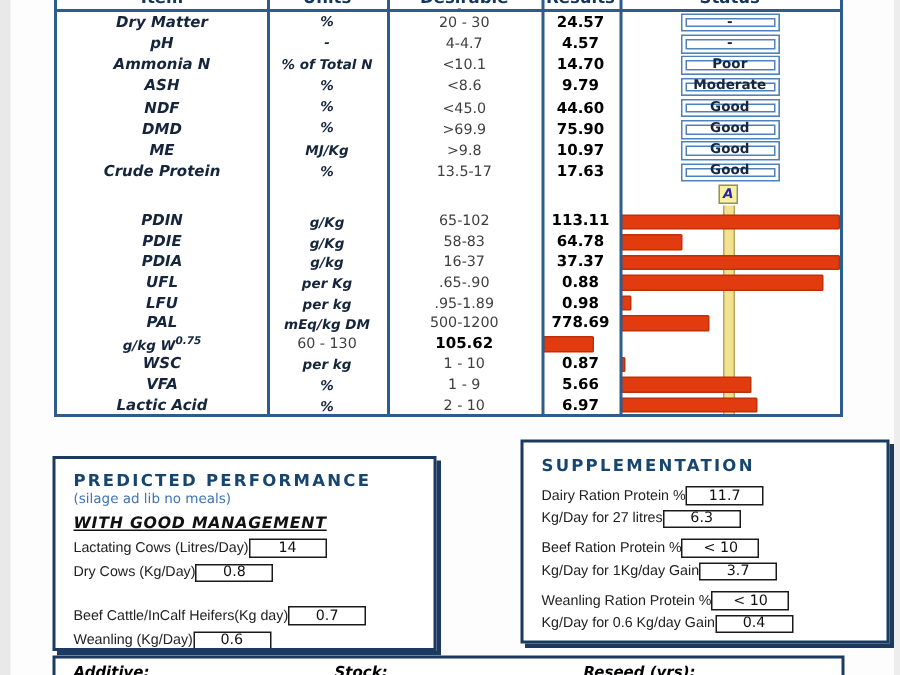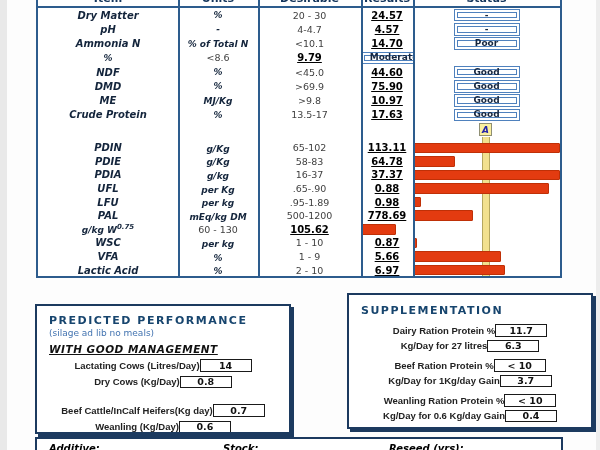--- a/index.html
+++ b/index.html
@@ -22,21 +22,21 @@
   .rows{position:relative;}
   .row{display:grid;grid-template-columns:140px 80px 103px 52px 147px;
        height:14.25px;align-items:center;position:relative;z-index:1;}
   .brow{height:13.6px;}
   .gap-row{height:19px;position:relative;}
   .c{text-align:center;overflow:hidden;white-space:nowrap;}
   .item{font-weight:bold;font-style:italic;font-size:10px;color:#14253c;}
   .units{font-weight:bold;font-style:italic;font-size:9px;color:#14253c;}
   .units sup{font-size:7px;font-weight:bold;}
   .des{font-size:9.5px;color:#3f3f3f;}
-  .res{font-weight:bold;font-size:10px;color:#000;text-decoration:underline;}
+  .res{font-weight:bold;font-size:10px;color:#000;}
   .st{height:100%;position:relative;}
 
   .badge{width:66px;height:12.5px;margin:0.75px auto 0;background:#fff;
          border:1.5px solid #4f81bd;
          box-shadow:inset 0 0 0 2px #ffffff, inset 0 0 0 3px #4f81bd;
          display:flex;align-items:center;justify-content:center;
          font-size:9px;font-weight:bold;color:#16263f;box-sizing:border-box;line-height:1;}
 
   .band{position:absolute;left:444px;top:137px;width:8px;height:139px;background:#f2e18f;
         border-left:1px solid #b5a75f;border-right:1px solid #b5a75f;box-sizing:border-box;z-index:0;}
@@ -49,21 +49,21 @@
   
   .panel{position:absolute;background:#fff;border:2px solid #1c3a5f;
          box-shadow:3px 3px 0 0 #1c3a5f;box-sizing:border-box;overflow:hidden;}
   .panel-left{left:35px;top:304px;width:256px;height:130px;padding:8px 12px;}
   .panel-right{left:317px;top:293px;width:246px;height:136px;padding:9px 12px;margin-left:30px;}
   .p-title{font-size:11px;font-weight:bold;color:#17456e;letter-spacing:1.5px;
            font-family:"DejaVu Sans", sans-serif;}
   .p-sub{font-size:9px;color:#4273b0;margin-top:1px;}
   .p-head{font-size:10.5px;font-weight:bold;font-style:italic;text-decoration:underline;
           color:#111;margin:5px 0 2px;letter-spacing:0.5px;}
-  .p-row{display:flex;justify-content:center;align-items:center;margin-top:4px;font-weight:bold;}
+  .p-row{display:flex;justify-content:flex-start;align-items:center;margin-top:4px;}
   .panel-right .p-row{margin-top:3px;}
   .p-label{font-size:9.5px;color:#222;font-family:"Liberation Sans", sans-serif;}
   .p-box{width:52px;height:12.5px;border:1.5px solid #1a1a1a;display:flex;align-items:center;
          justify-content:center;font-size:9.5px;color:#111;box-sizing:border-box;background:#fff;
          flex-shrink:0;}
   .mt-gap{margin-top:16px;}
   .panel-right .mt-gap{margin-top:7px;}
 
   
   .footer{position:absolute;left:35px;top:437px;width:528px;height:22px;background:#fff;
@@ -120,20 +120,21 @@
       <div class="row">
         <div class="c item">Ammonia N</div>
         <div class="c units">% of Total N</div>
         <div class="c des">&lt;10.1</div>
         <div class="c res">14.70</div>
         <div class="c st">
             <div class="badge">Poor</div>
           </div>
       </div>
       <div class="row">
+        <div class="c item">ASH</div>
         <div class="c units">%</div>
         <div class="c des">&lt;8.6</div>
         <div class="c res">9.79</div>
         <div class="c st">
             <div class="badge">Moderate</div>
           </div>
       </div>
       <div class="row">
         <div class="c item">NDF</div>
         <div class="c units">%</div>

